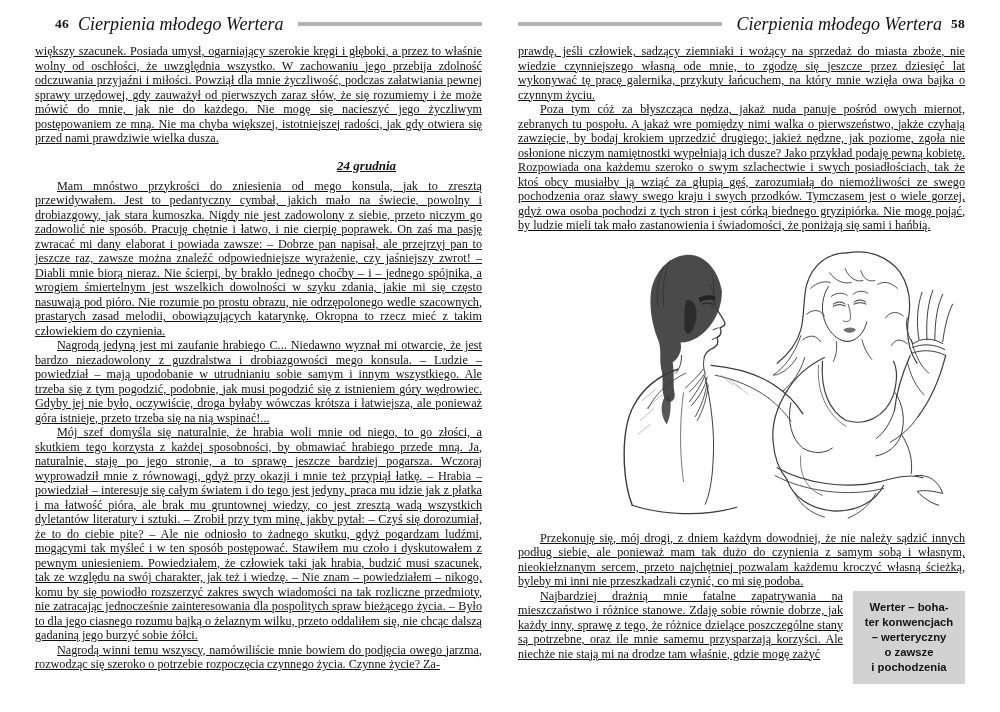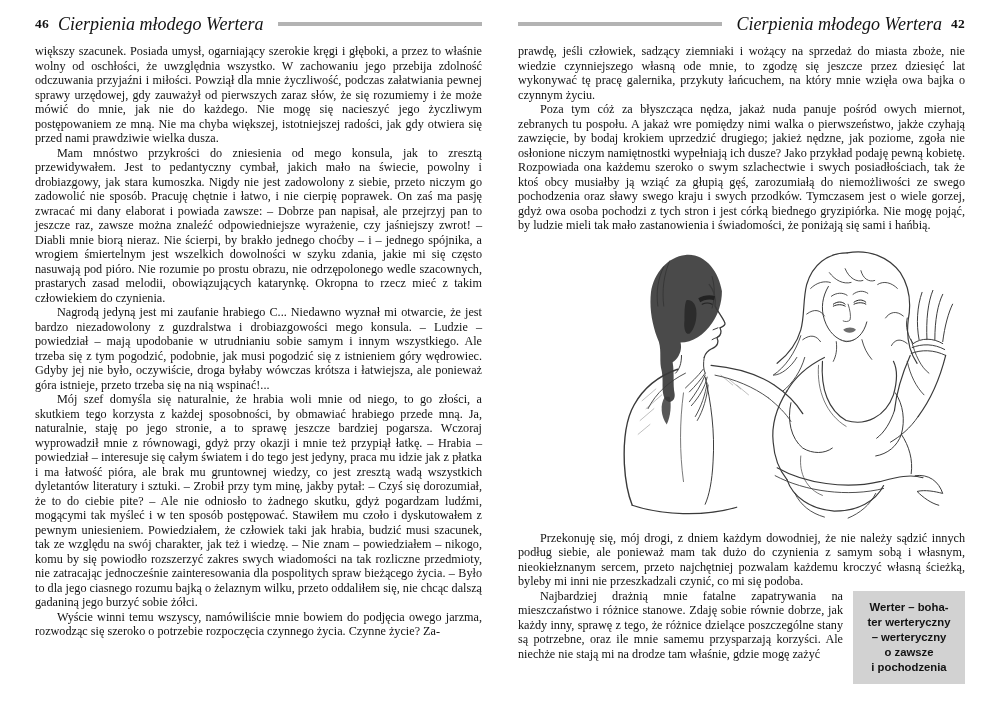--- a/index.html
+++ b/index.html
@@ -36,26 +36,26 @@
   .running-title {
     font-style: italic;
     font-size: 18px;
     white-space: nowrap;
   }
   .header-rule {
     flex: 1;
     height: 4px;
     background: #b3b3b3;
   }
-  .page-header.left .page-num { margin-right: 9px; }
+  .page-header.left .page-num { margin-right: 9px; margin-left: 20px; }
   .page-header.left .running-title { margin-right: 15px; }
   .page-header.right .header-rule { margin-right: 15px; }
   .page-header.right .running-title { margin-right: 9px; }
 
-  .page-body { margin-top: 13px; }
+  .page-body { margin-top: 13px; text-decoration: underline; }
   .page-body p {
     margin: 0;
     font-size: 12.2px;
     line-height: 14.5px;
     text-align: justify;
   }
   .page-body p.indent { text-indent: 22px; }
 
   .date-heading {
     font-weight: bold;
@@ -93,32 +93,33 @@
 <div class="spread">
 
   <div class="page">
     <div class="page-header left">
       <span class="page-num">46</span>
       <span class="running-title">Cierpienia młodego Wertera</span>
       <span class="header-rule"></span>
     </div>
     <div class="page-body">
       <p>większy szacunek. Posiada umysł, ogarniający szerokie kręgi i głęboki, a przez to właśnie wolny od oschłości, że uwzględnia wszystko. W zachowaniu jego przebija zdolność odczuwania przyjaźni i miłości. Powziął dla mnie życzliwość, podczas załatwiania pewnej sprawy urzędowej, gdy zauważył od pierwszych zaraz słów, że się rozumiemy i że może mówić do mnie, jak nie do każdego. Nie mogę się nacieszyć jego życzliwym postępowaniem ze mną. Nie ma chyba większej, istotniejszej radości, jak gdy otwiera się przed nami prawdziwie wielka dusza.</p>
+      <div class="date-heading">24 grudnia</div>
       <p class="indent">Mam mnóstwo przykrości do zniesienia od mego konsula, jak to zresztą przewidywałem. Jest to pedantyczny cymbał, jakich mało na świecie, powolny i drobiazgowy, jak stara kumoszka. Nigdy nie jest zadowolony z siebie, przeto niczym go zadowolić nie sposób. Pracuję chętnie i łatwo, i nie cierpię poprawek. On zaś ma pasję zwracać mi dany elaborat i powiada zawsze: – Dobrze pan napisał, ale przejrzyj pan to jeszcze raz, zawsze można znaleźć odpowiedniejsze wyrażenie, czy jaśniejszy zwrot! – Diabli mnie biorą nieraz. Nie ścierpi, by brakło jednego choćby – i – jednego spójnika, a wrogiem śmiertelnym jest wszelkich dowolności w szyku zdania, jakie mi się często nasuwają pod pióro. Nie rozumie po prostu obrazu, nie odrzępolonego wedle szacownych, prastarych zasad melodii, obowiązujących katarynkę. Okropna to rzecz mieć z takim człowiekiem do czynienia.</p>
       <p class="indent">Nagrodą jedyną jest mi zaufanie hrabiego C... Niedawno wyznał mi otwarcie, że jest bardzo niezadowolony z guzdralstwa i drobiazgowości mego konsula. – Ludzie – powiedział – mają upodobanie w utrudnianiu sobie samym i innym wszystkiego. Ale trzeba się z tym pogodzić, podobnie, jak musi pogodzić się z istnieniem góry wędrowiec. Gdyby jej nie było, oczywiście, droga byłaby wówczas krótsza i łatwiejsza, ale ponieważ góra istnieje, przeto trzeba się na nią wspinać!...</p>
       <p class="indent">Mój szef domyśla się naturalnie, że hrabia woli mnie od niego, to go złości, a skutkiem tego korzysta z każdej sposobności, by obmawiać hrabiego przede mną. Ja, naturalnie, staję po jego stronie, a to sprawę jeszcze bardziej pogarsza. Wczoraj wyprowadził mnie z równowagi, gdyż przy okazji i mnie też przypiął łatkę. – Hrabia – powiedział – interesuje się całym światem i do tego jest jedyny, praca mu idzie jak z płatka i ma łatwość pióra, ale brak mu gruntownej wiedzy, co jest zresztą wadą wszystkich dyletantów literatury i sztuki. – Zrobił przy tym minę, jakby pytał: – Czyś się dorozumiał, że to do ciebie pite? – Ale nie odniosło to żadnego skutku, gdyż pogardzam ludźmi, mogącymi tak myśleć i w ten sposób postępować. Stawiłem mu czoło i dyskutowałem z pewnym uniesieniem. Powiedziałem, że człowiek taki jak hrabia, budzić musi szacunek, tak ze względu na swój charakter, jak też i wiedzę. – Nie znam – powiedziałem – nikogo, komu by się powiodło rozszerzyć zakres swych wiadomości na tak rozliczne przedmioty, nie zatracając jednocześnie zainteresowania dla pospolitych spraw bieżącego życia. – Było to dla jego ciasnego rozumu bajką o żelaznym wilku, przeto oddaliłem się, nie chcąc dalszą gadaniną jego burzyć sobie żółci.</p>
-      <p class="indent">Wyście winni temu wszyscy, namówiliście mnie bowiem do podjęcia owego jarzma, rozwodząc się szeroko o potrzebie rozpoczęcia czynnego życia. Czynne życie? Za-</p>
+      <p class="indent">Nagrodą winni temu wszyscy, namówiliście mnie bowiem do podjęcia owego jarzma, rozwodząc się szeroko o potrzebie rozpoczęcia czynnego życia. Czynne życie? Za-</p>
     </div>
   </div>
 
   <div class="page">
     <div class="page-header right">
       <span class="header-rule"></span>
       <span class="running-title">Cierpienia młodego Wertera</span>
-      <span class="page-num">42</span>
+      <span class="page-num">58</span>
     </div>
     <div class="page-body">
       <p>prawdę, jeśli człowiek, sadzący ziemniaki i wożący na sprzedaż do miasta zboże, nie wiedzie czynniejszego własną ode mnie, to zgodzę się jeszcze przez dziesięć lat wykonywać tę pracę galernika, przykuty łańcuchem, na który mnie wzięła owa bajka o czynnym życiu.</p>
       <p class="indent">Poza tym cóż za błyszcząca nędza, jakaż nuda panuje pośród owych miernot, zebranych tu pospołu. A jakaż wre pomiędzy nimi walka o pierwszeństwo, jakże czyhają zawzięcie, by bodaj krokiem uprzedzić drugiego; jakież nędzne, jak poziome, zgoła nie osłonione niczym namiętnostki wypełniają ich dusze? Jako przykład podaję pewną kobietę. Rozpowiada ona każdemu szeroko o swym szlachectwie i swych posiadłościach, tak że ktoś obcy musiałby ją wziąć za głupią gęś, zarozumiałą do niemożliwości ze swego pochodzenia oraz sławy swego kraju i swych przodków. Tymczasem jest o wiele gorzej, gdyż owa osoba pochodzi z tych stron i jest córką biednego gryzipiórka. Nie mogę pojąć, by ludzie mieli tak mało zastanowienia i świadomości, że poniżają się sami i hańbią.</p>
 
       <div class="illustration">
         <svg viewBox="0 0 340 280" xmlns="http://www.w3.org/2000/svg">
           <g fill="none" stroke="#3a3a3a" stroke-linecap="round">
             <path d="M68,8 C50,10 36,26 33,46 C31,64 35,82 41,96 C44,106 41,116 44,126 C46,136 43,146 47,154 C51,160 58,157 57,149 C55,139 57,129 55,117 C61,113 65,105 63,97 C75,97 87,89 95,77 C101,69 105,57 105,45 C102,25 88,6 68,8 Z" fill="#3b3b3b" stroke="none" opacity="0.92"></path>
             <path d="M46,20 C40,32 38,46 40,60 M52,14 C46,28 44,44 46,60 M95,30 C98,40 98,52 95,62" stroke="#222" stroke-width="0.8" opacity="0.6"></path>
@@ -171,21 +172,21 @@
             <path d="M301,232 C315,230 325,238 329,250 C321,248 311,246 303,248 C309,254 317,260 325,262" stroke-width="1"></path>
             <path d="M179,250 C185,262 195,270 209,274 M261,250 C255,262 245,270 233,275" stroke-width="0.9"></path>
           </g>
         </svg>
       </div>
 
       <p class="indent">Przekonuję się, mój drogi, z dniem każdym dowodniej, że nie należy sądzić innych podług siebie, ale ponieważ mam tak dużo do czynienia z samym sobą i własnym, nieokiełznanym sercem, przeto najchętniej pozwalam każdemu kroczyć własną ścieżką, byleby mi inni nie przeszkadzali czynić, co mi się podoba.</p>
       <p class="indent">
         <span class="margin-note">
           <span style="display:block">Werter – boha-</span>
-          <span style="display:block">ter werteryczny</span>
+          <span style="display:block">ter konwencjach</span>
           <span style="display:block">– werteryczny</span>
           <span style="display:block">o zawsze</span>
           <span style="display:block">i pochodzenia</span>
         </span>
         <span>Najbardziej drażnią mnie fatalne zapatrywania na mieszczaństwo i różnice stanowe. Zdaję sobie równie dobrze, jak każdy inny, sprawę z tego, że różnice dzielące poszczególne stany są potrzebne, oraz ile mnie samemu przysparzają korzyści. Ale niechże nie stają mi na drodze tam właśnie, gdzie mogę zażyć</span>
       </p>
     </div>
   </div>
 
 </div>

